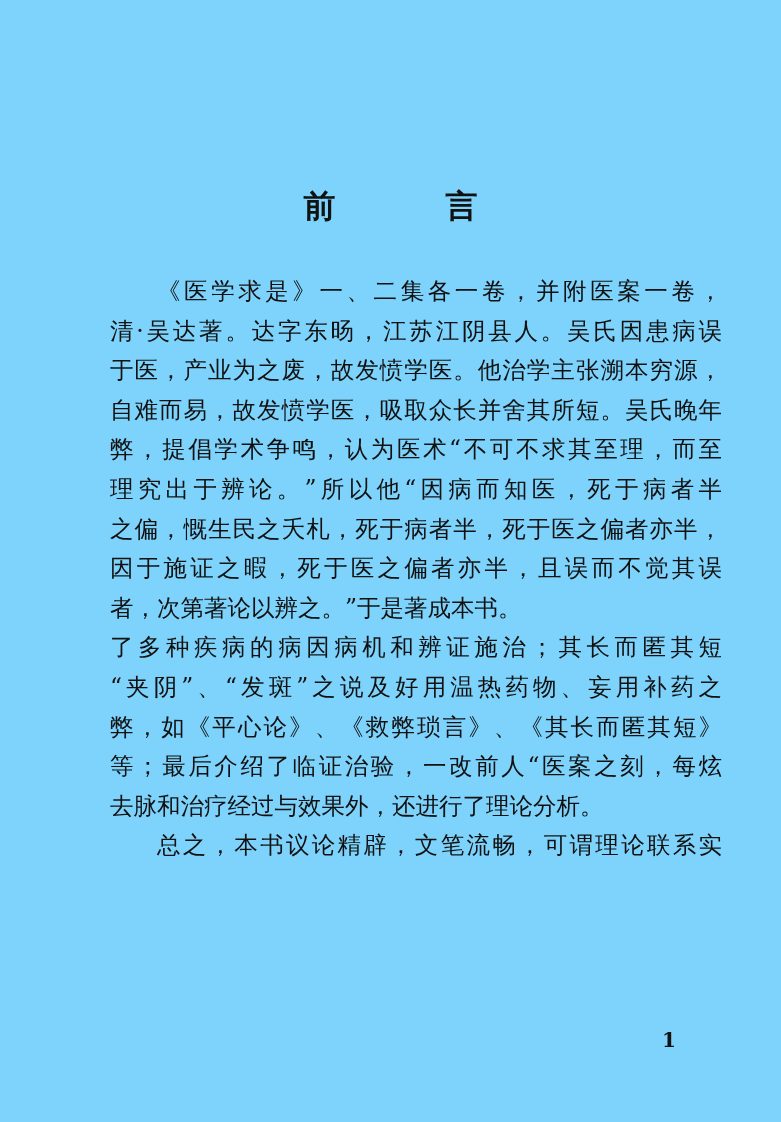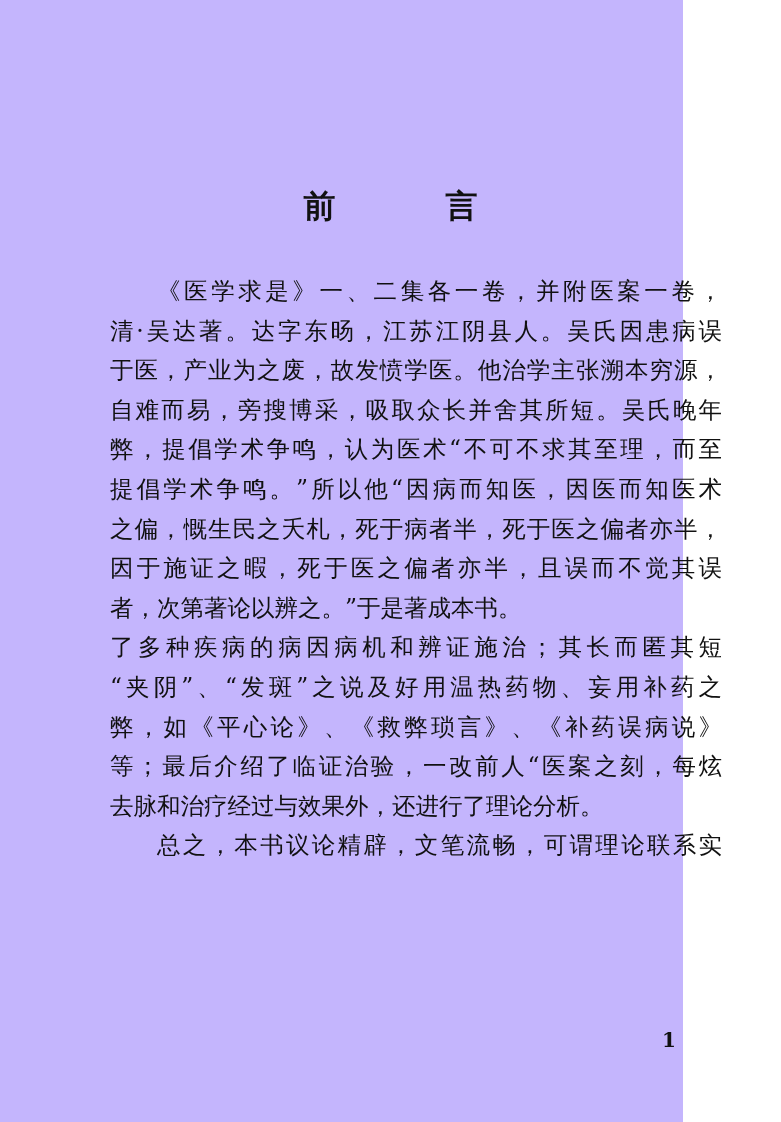--- a/index.html
+++ b/index.html
@@ -11,23 +11,23 @@
       width: 781px;
       height: 1122px;
       position: relative;
       overflow: hidden;
       font-family: "DejaVu Serif", "Liberation Serif", serif;
       color: #111111;
     }
     .page {
       position: absolute;
       left: 0; top: 0;
-      width: 683px;
+      width: 781px;
       height: 1122px;
-      background: #c4b5fd;
+      background: #7dd3fc;
     }
     .title {
       position: absolute;
       top: 186px;
       left: 0;
       width: 781px;
       text-align: center;
       font-size: 32px;
       font-weight: bold;
       line-height: 40px;
@@ -76,30 +76,30 @@
 
   <div class="title">
     <span>前</span><span class="gap"></span><span>言</span>
   </div>
 
   <div class="body">
 
     <span class="line indent">《医学求是》一、二集各一卷，并附医案一卷，</span>
     <span class="line">清·吴达著。达字东旸，江苏江阴县人。吴氏因患病误</span>
     <span class="line">于医，产业为之废，故发愤学医。他治学主张溯本穷源，</span>
-    <span class="line">自难而易，旁搜博采，吸取众长并舍其所短。吴氏晚年</span>
+    <span class="line">自难而易，故发愤学医，吸取众长并舍其所短。吴氏晚年</span>
     <span class="line">弊，提倡学术争鸣，认为医术“不可不求其至理，而至</span>
-    <span class="line">提倡学术争鸣。”所以他“因病而知医，因医而知医术</span>
+    <span class="line">理究出于辨论。”所以他“因病而知医，死于病者半</span>
     <span class="line">之偏，慨生民之夭札，死于病者半，死于医之偏者亦半，</span>
     <span class="line">因于施证之暇，死于医之偏者亦半，且误而不觉其误</span>
     <span class="line last">者，次第著论以辨之。”于是著成本书。</span>
 
     <span class="line">了多种疾病的病因病机和辨证施治；其长而匿其短</span>
     <span class="line">“夹阴”、“发斑”之说及好用温热药物、妄用补药之</span>
-    <span class="line">弊，如《平心论》、《救弊琐言》、《补药误病说》</span>
+    <span class="line">弊，如《平心论》、《救弊琐言》、《其长而匿其短》</span>
     <span class="line">等；最后介绍了临证治验，一改前人“医案之刻，每炫</span>
     <span class="line last">去脉和治疗经过与效果外，还进行了理论分析。</span>
 
     <span class="line indent">总之，本书议论精辟，文笔流畅，可谓理论联系实</span>
   </div>
 
   <div class="page-number">1</div>
 
 </div>
 

